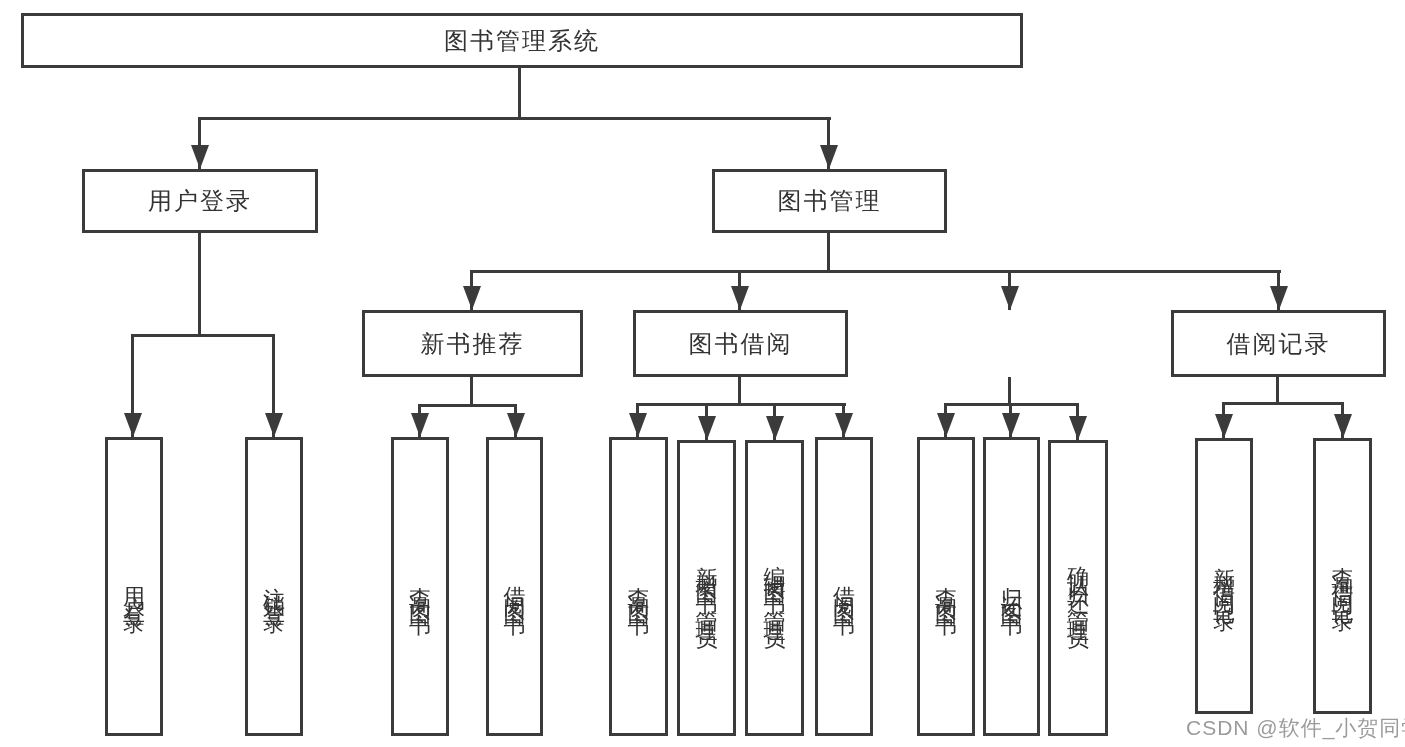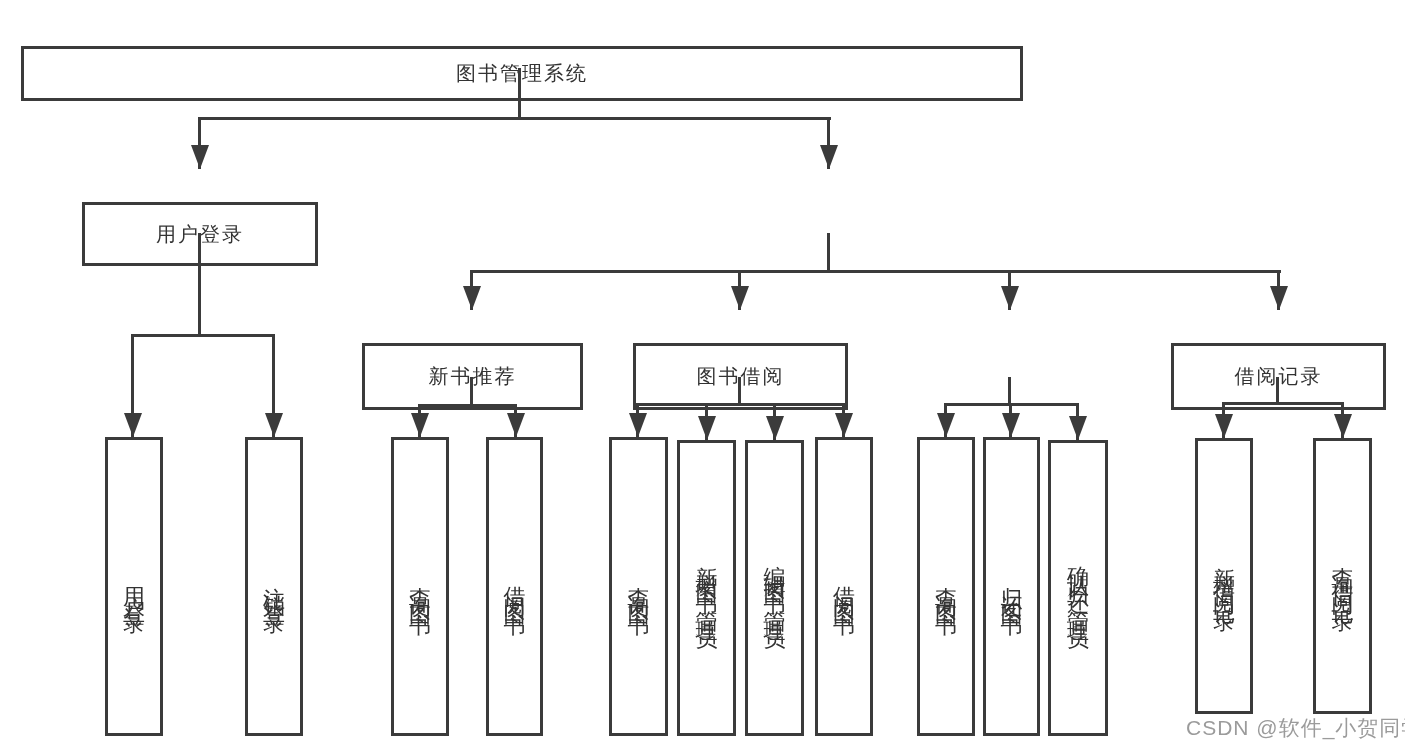--- a/index.html
+++ b/index.html
@@ -13,21 +13,21 @@
   .box{
     position:absolute;
     box-sizing:border-box;
     border:3px solid var(--line,#3b3b3b);
     background:#fff;
     color:var(--text,#333333);
     display:flex;
     align-items:center;
     justify-content:center;
   }
-  .h{font-size:20px;letter-spacing:2px;white-space:nowrap;margin-top:33px;}
+  .h{font-size:24px;letter-spacing:2px;white-space:nowrap;}
   .v{
     writing-mode:vertical-rl;
     text-orientation:mixed;
     font-size:22px;
     letter-spacing:9px;
     line-height:1;
   }
   .vline{position:absolute;width:3px;background:var(--line,#3b3b3b);}
   .hline{position:absolute;height:3px;background:var(--line,#3b3b3b);}
   .arrow{
@@ -47,20 +47,21 @@
   }
 </style>
 </head>
 <body>
 
 <div id="canvas">
 
   <div class="box h" style="left:21px;top:13px;width:1002px;height:55px">图书管理系统</div>
 
   <div class="box h" style="left:82px;top:169px;width:236px;height:64px">用户登录</div>
+  <div class="box h" style="left:712px;top:169px;width:235px;height:64px">图书管理</div>
 
   <div class="box h" style="left:362px;top:310px;width:221px;height:67px">新书推荐</div>
   <div class="box h" style="left:633px;top:310px;width:215px;height:67px">图书借阅</div>
   <div class="box h" style="left:1171px;top:310px;width:215px;height:67px">借阅记录</div>
 
   <div class="box v" style="left:105px;top:437px;width:58px;height:299px">用户登录</div>
   <div class="box v" style="left:245px;top:437px;width:58px;height:299px">注销登录</div>
 
   <div class="box v" style="left:391px;top:437px;width:58px;height:299px">查询图书</div>
   <div class="box v" style="left:486px;top:437px;width:57px;height:299px">借阅图书</div>

